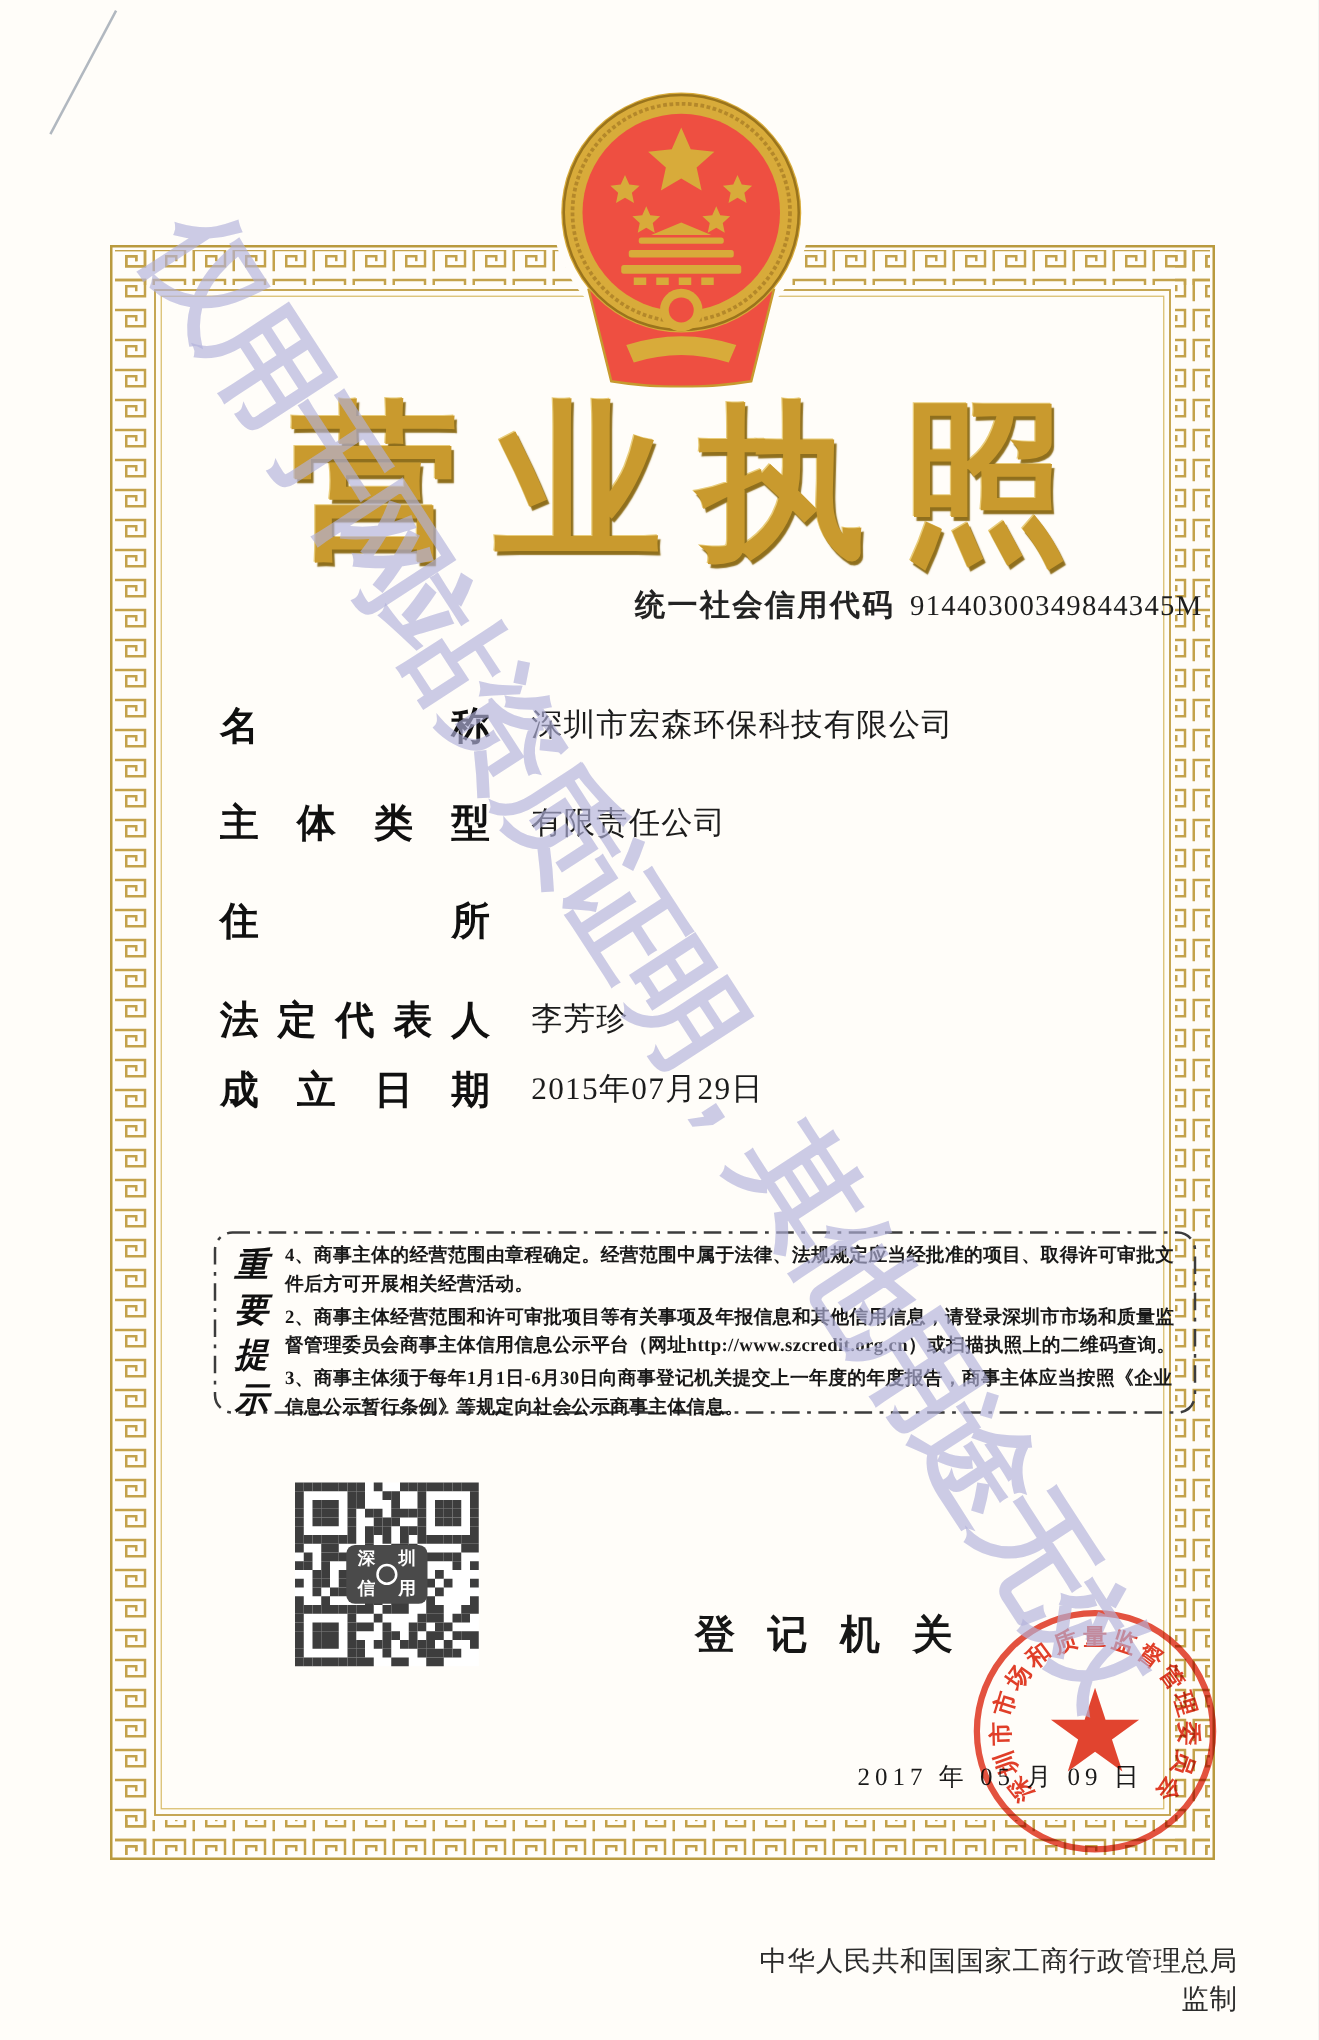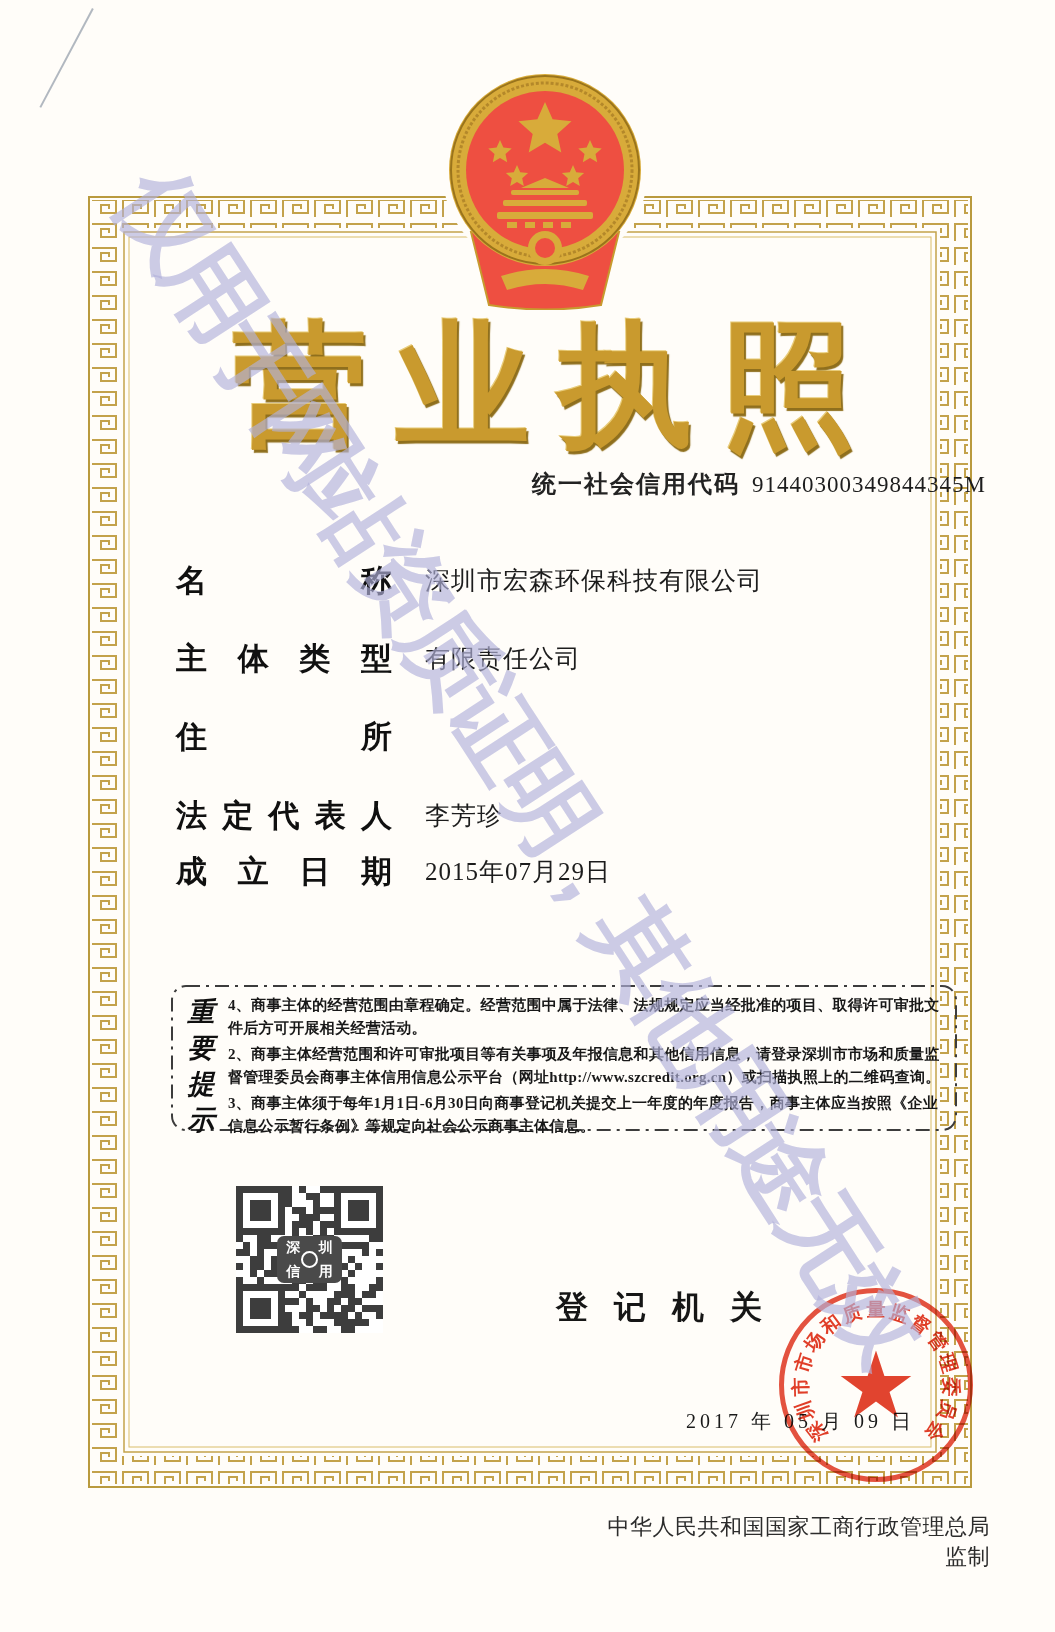--- a/index.html
+++ b/index.html
@@ -12,21 +12,21 @@
             opacity:.75;transform:rotate(28deg);transform-origin:top left;}
   
   .emblem{position:absolute;left:441px;top:62px;width:208px;height:248px;}
   
   .title{position:absolute;left:233px;top:310px;width:622px;height:152px;display:flex;
          justify-content:space-between;align-items:center;
          font-family:"Liberation Serif","DejaVu Serif",serif;font-weight:bold;font-size:134px;
          color:#c99a2e;text-shadow:2px 3px 1px #8f6f1d, -1px -1px 0 #e8cc7a;line-height:1;}
   
   .credit{position:absolute;left:508px;top:468px;width:440px;display:flex;gap:12px;
-          align-items:baseline;white-space:nowrap;margin-left:24px;}
+          align-items:baseline;white-space:nowrap;}
   .credit .lab{font-size:24px;font-weight:600;color:#232323;letter-spacing:2px;}
   .credit .val{font-size:23px;color:#1d1d1d;letter-spacing:1px;}
   
   .row{position:absolute;left:176px;display:flex;align-items:flex-start;}
   .row .flab{width:216px;display:flex;justify-content:space-between;
              font-family:"Liberation Sans","DejaVu Sans",sans-serif;font-weight:bold;
              font-size:31px;color:#101010;line-height:38px;}
   .row .fval{margin-left:33px;font-size:25px;color:#1c1c1c;line-height:38px;letter-spacing:1px;text-align:center;}
   .row .fval .l2{display:block;}
   
@@ -60,21 +60,21 @@
   .seal{position:absolute;left:779px;top:1288px;width:194px;height:194px;mix-blend-mode:multiply;}
   .seal .ring{position:absolute;left:0;top:0;width:194px;height:194px;border:5px solid rgba(222,52,30,.85);
               border-radius:50%;box-sizing:border-box;}
   .seal .star{position:absolute;left:0;top:0;width:194px;height:194px;display:flex;
               align-items:center;justify-content:center;font-size:92px;color:rgba(222,52,30,.92);
               font-family:"DejaVu Sans",sans-serif;}
   .seal .rc{position:absolute;left:50%;top:50%;width:24px;height:24px;margin:-12px 0 0 -12px;
             text-align:center;font-size:19px;font-weight:bold;color:rgba(222,52,30,.95);
             font-family:"Liberation Sans",sans-serif;}
   
-  .footer{position:absolute;left:598px;top:1512px;width:392px;text-align:right;
+  .footer{position:absolute;left:598px;top:1554px;width:392px;text-align:right;
           font-size:22px;color:#2c2c2c;letter-spacing:.5px;}
   
   .watermark{position:absolute;left:193px;top:146px;transform:rotate(57deg);
              transform-origin:0 0;font-size:95px;letter-spacing:-8px;white-space:nowrap;
              color:rgba(177,177,219,.66);font-weight:bold;z-index:60;pointer-events:none;
              font-family:"Liberation Serif","DejaVu Serif",serif;}
   .spread i,.title i{font-style:normal;}
 </style>
 </head>
 <body>

